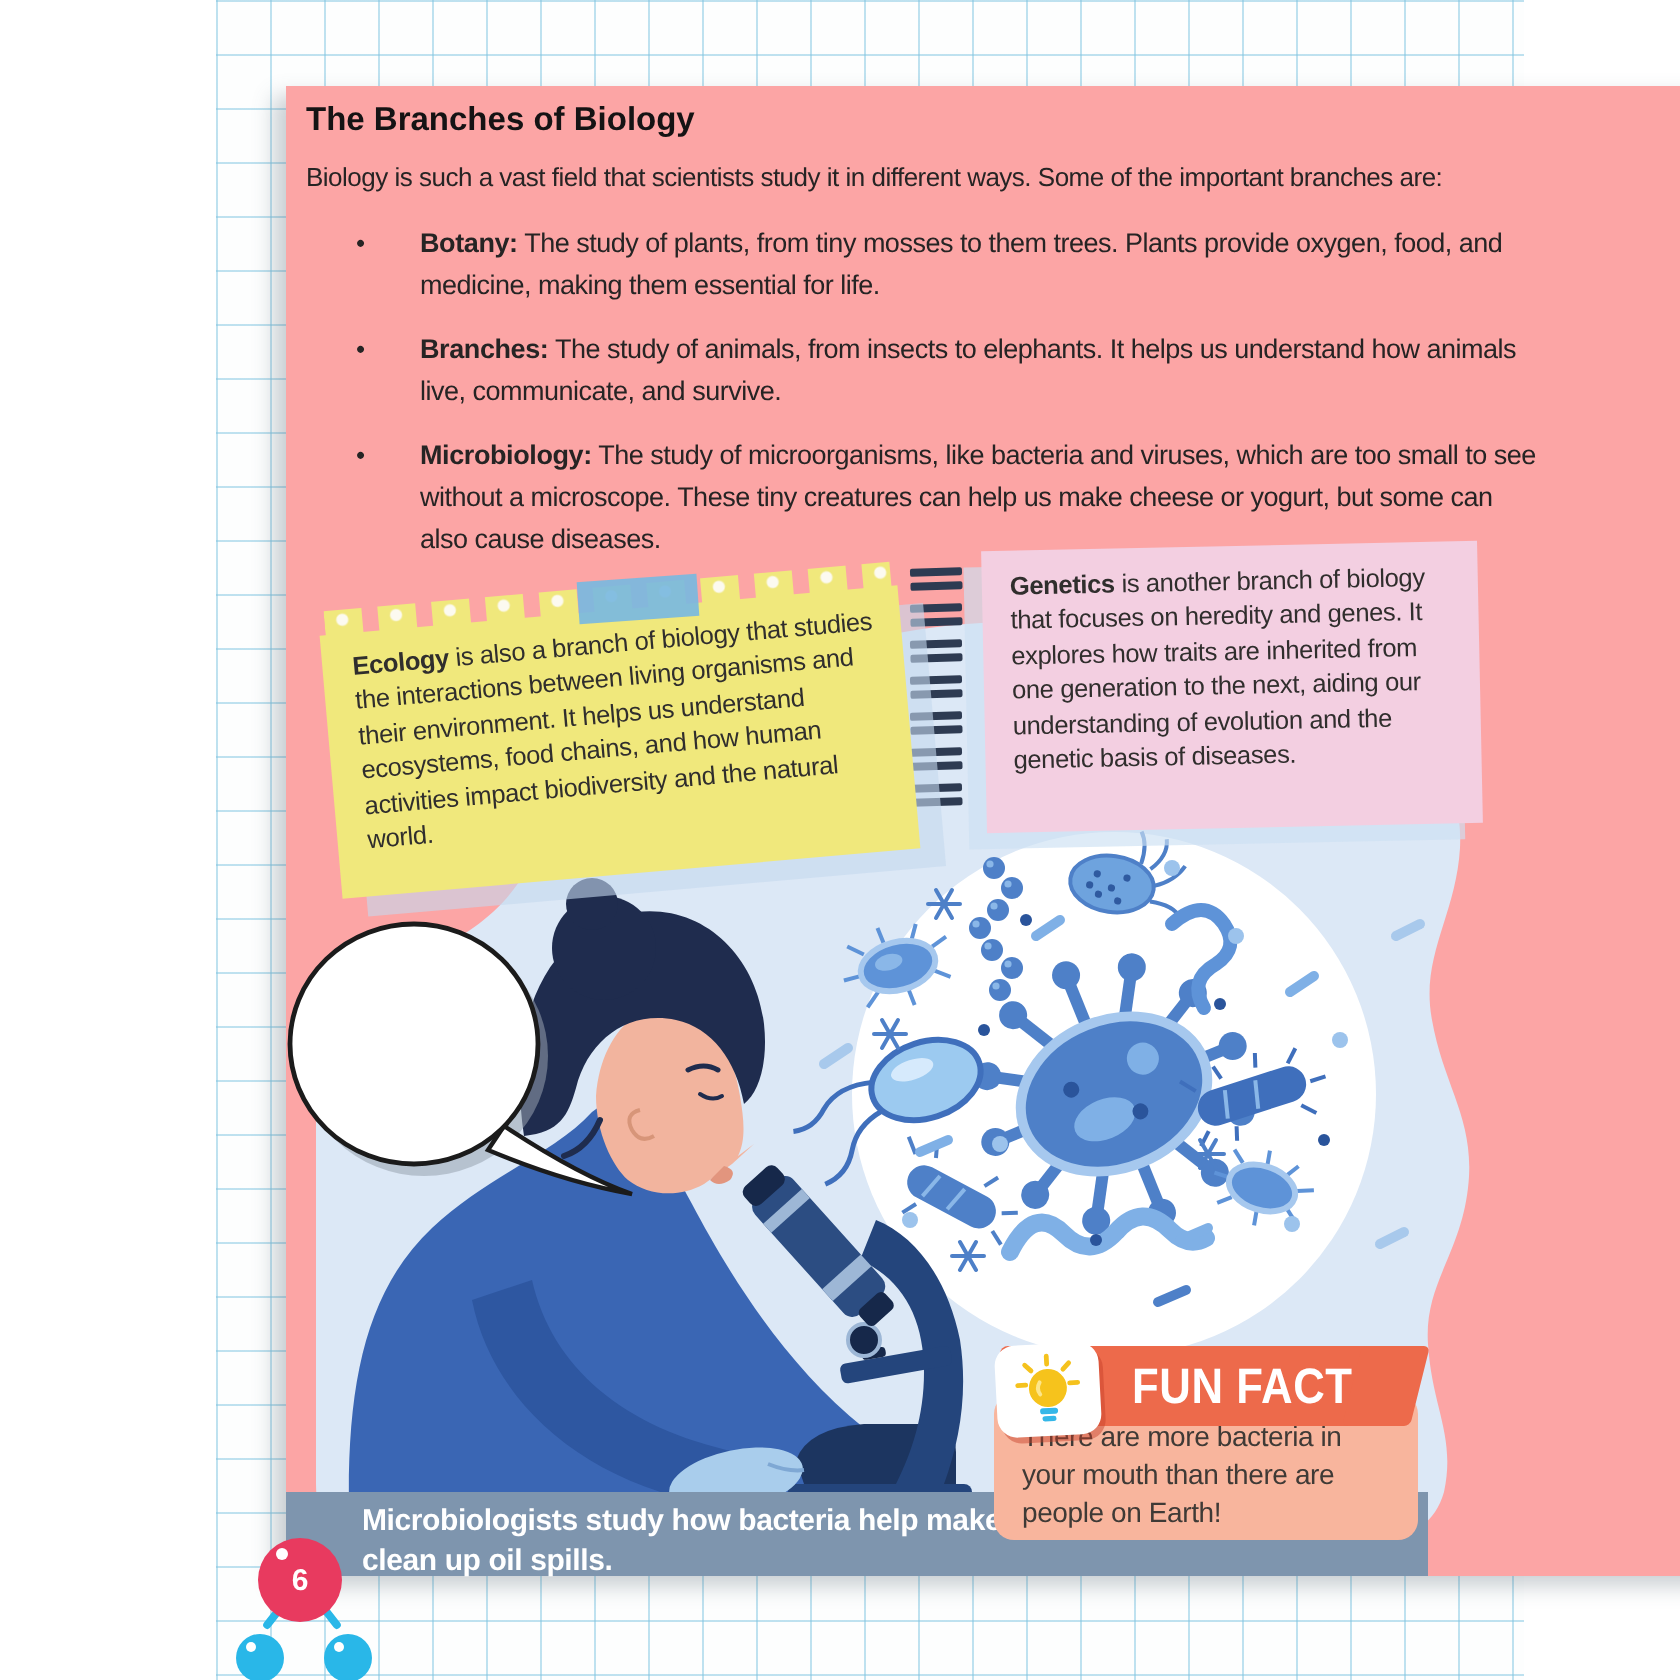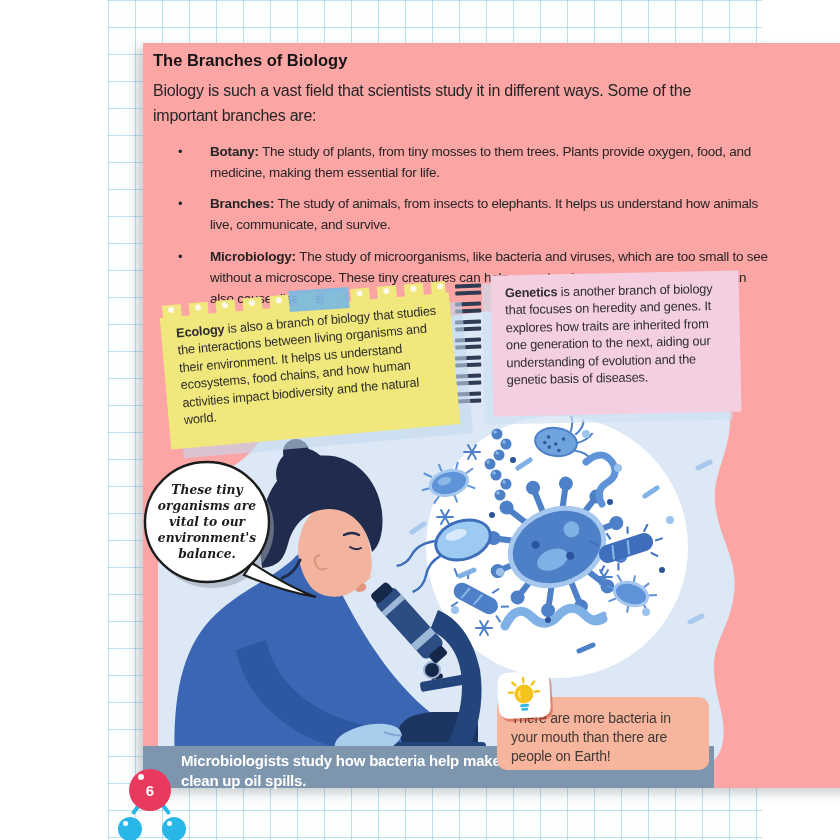--- a/index.html
+++ b/index.html
@@ -20,21 +20,21 @@
   }
   
   .sheet{
     position:absolute;left:143px;top:43px;width:697px;height:745px;
     background:#fca5a5;
     box-shadow:-6px 5px 10px rgba(80,95,110,.30);
     padding-left:33px;
   }
   .content{position:absolute;left:10px;top:8px;width:615px;color:#262424;}
   .page-title{font-size:16.5px;font-weight:bold;color:#151314;margin:0 0 9px 0;}
-  .intro{font-size:16px;letter-spacing:-.25px;line-height:1.55;width:600px;margin:0;}
+  .intro{font-size:13px;letter-spacing:-.25px;line-height:1.55;width:600px;margin:0;}
   .bullets{list-style:none;margin:13px 0 0 0;padding:0;width:620px;}
   .bullets li{position:relative;padding-left:57px;margin-bottom:11px;font-size:13.5px;letter-spacing:-.25px;line-height:1.55;}
   .bullets .dot{position:absolute;left:25px;top:0;font-size:13px;}
   .bullets b{letter-spacing:-.2px;}
 
   
   .note-yellow{
     position:absolute;left:22px;top:262px;width:262px;min-height:112px;
     background:#f0e87c;transform:rotate(-5deg);
     box-shadow:12px 10px 0 rgba(196,216,238,.6);
@@ -415,21 +415,20 @@
       <path d="M384,732 q10,4 18,3" fill="none" stroke="#7fa8d4" stroke-width="2"></path>
     </g>
 
     <g>
       <ellipse cx="212" cy="528" rx="62" ry="60" fill="#97a3ae" opacity=".55"></ellipse>
       <path d="M252,563 Q290,588 316,597 Q282,591 244,575 Z" fill="#ffffff" stroke="#1b1b1b" stroke-width="2.2"></path>
       <ellipse cx="207" cy="522" rx="62" ry="60" fill="#ffffff" stroke="#1b1b1b" stroke-width="2.4"></ellipse>
     </g>
   </svg>
 
-  <div class="bubble-text">These tiny organisms are vital to our environment's balance.</div>
 
   <div class="bindings">
     <div class="mark"></div>
       <div class="mark"></div>
       <div class="mark"></div>
       <div class="mark"></div>
     <div class="mark"></div>
       <div class="mark"></div>
       <div class="mark"></div>
   </div>
@@ -440,20 +439,23 @@
     <div class="note-tabs"></div>
     <b>Ecology</b><span> is also a branch of biology that studies the interactions between living organisms and their environment. It helps us understand ecosystems, food chains, and how human activities impact biodiversity and the natural world.</span>
   </div>
   <div class="tape"></div>
 
   <div class="caption-bar">
     <span>Microbiologists study how bacteria help make yogurt or clean up oil spills.</span>
   </div>
 
   <div class="fact-body">There are more bacteria in your mouth than there are people on Earth!</div>
+  <div class="fact-banner">
+    <span class="banner-text">FUN FACT</span>
+  </div>
   <div class="fact-badge">
     <svg width="40" height="40" viewBox="0 0 40 40">
       <g stroke="#f5c21d" stroke-width="2.4" stroke-linecap="round">
         <line x1="20" y1="3" x2="20" y2="7"></line>
         <line x1="9" y1="7" x2="12" y2="10"></line>
         <line x1="31" y1="7" x2="28" y2="10"></line>
         <line x1="5" y1="17" x2="9" y2="17"></line>
         <line x1="35" y1="17" x2="31" y2="17"></line>
       </g>
       <circle cx="20" cy="19" r="9.5" fill="#f6c31c"></circle>

